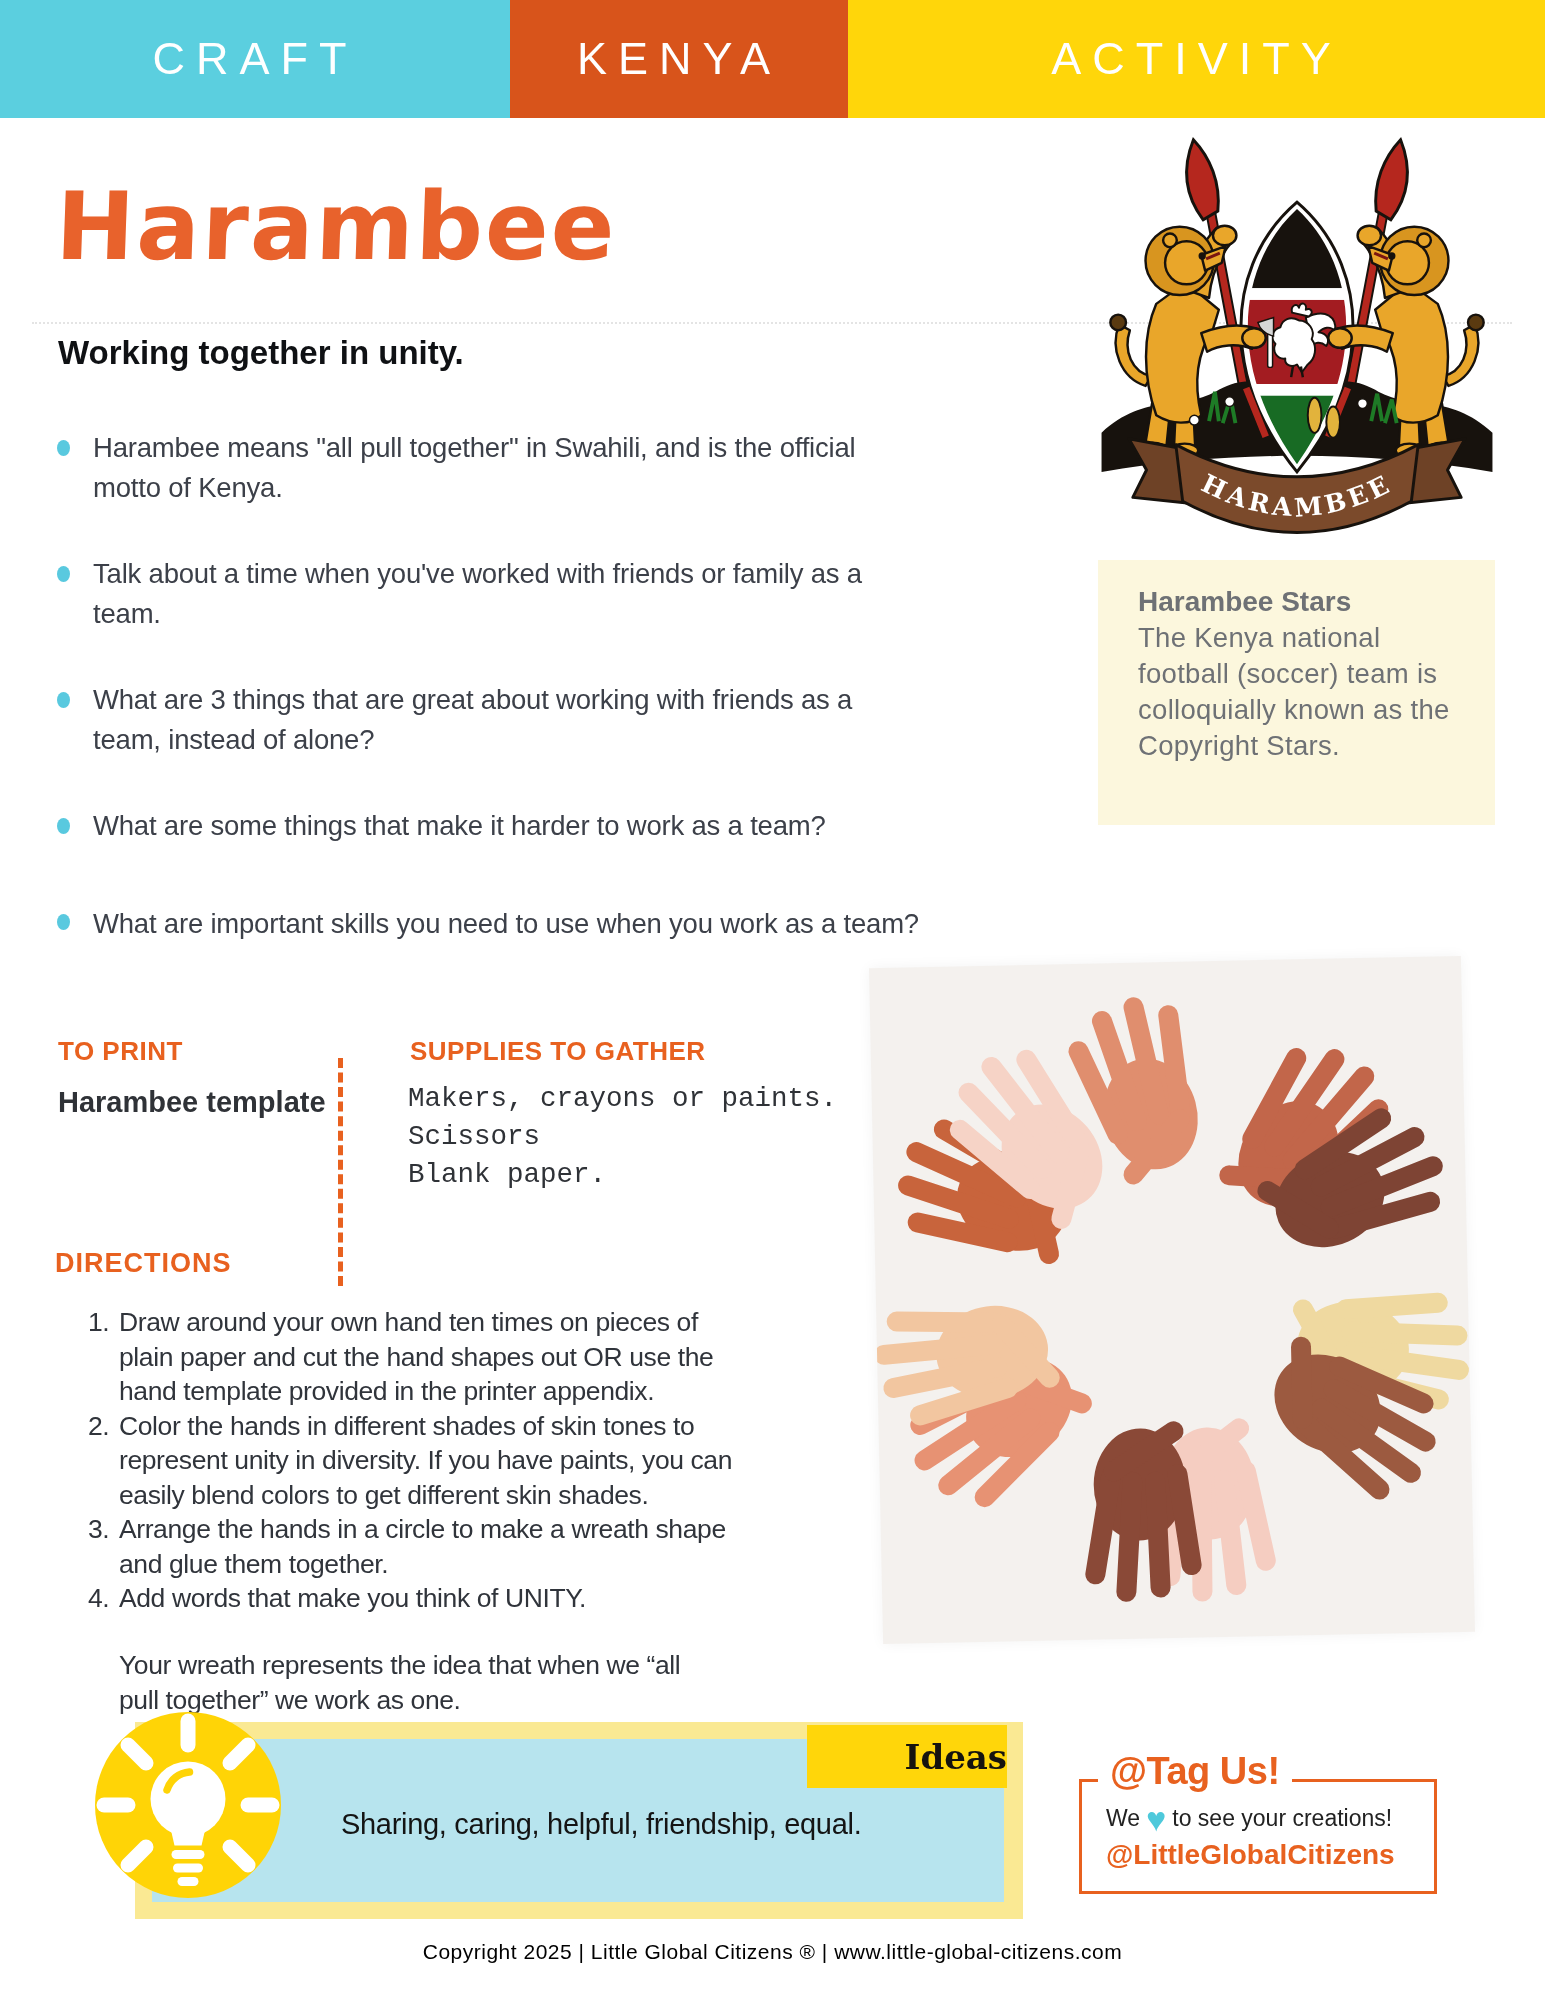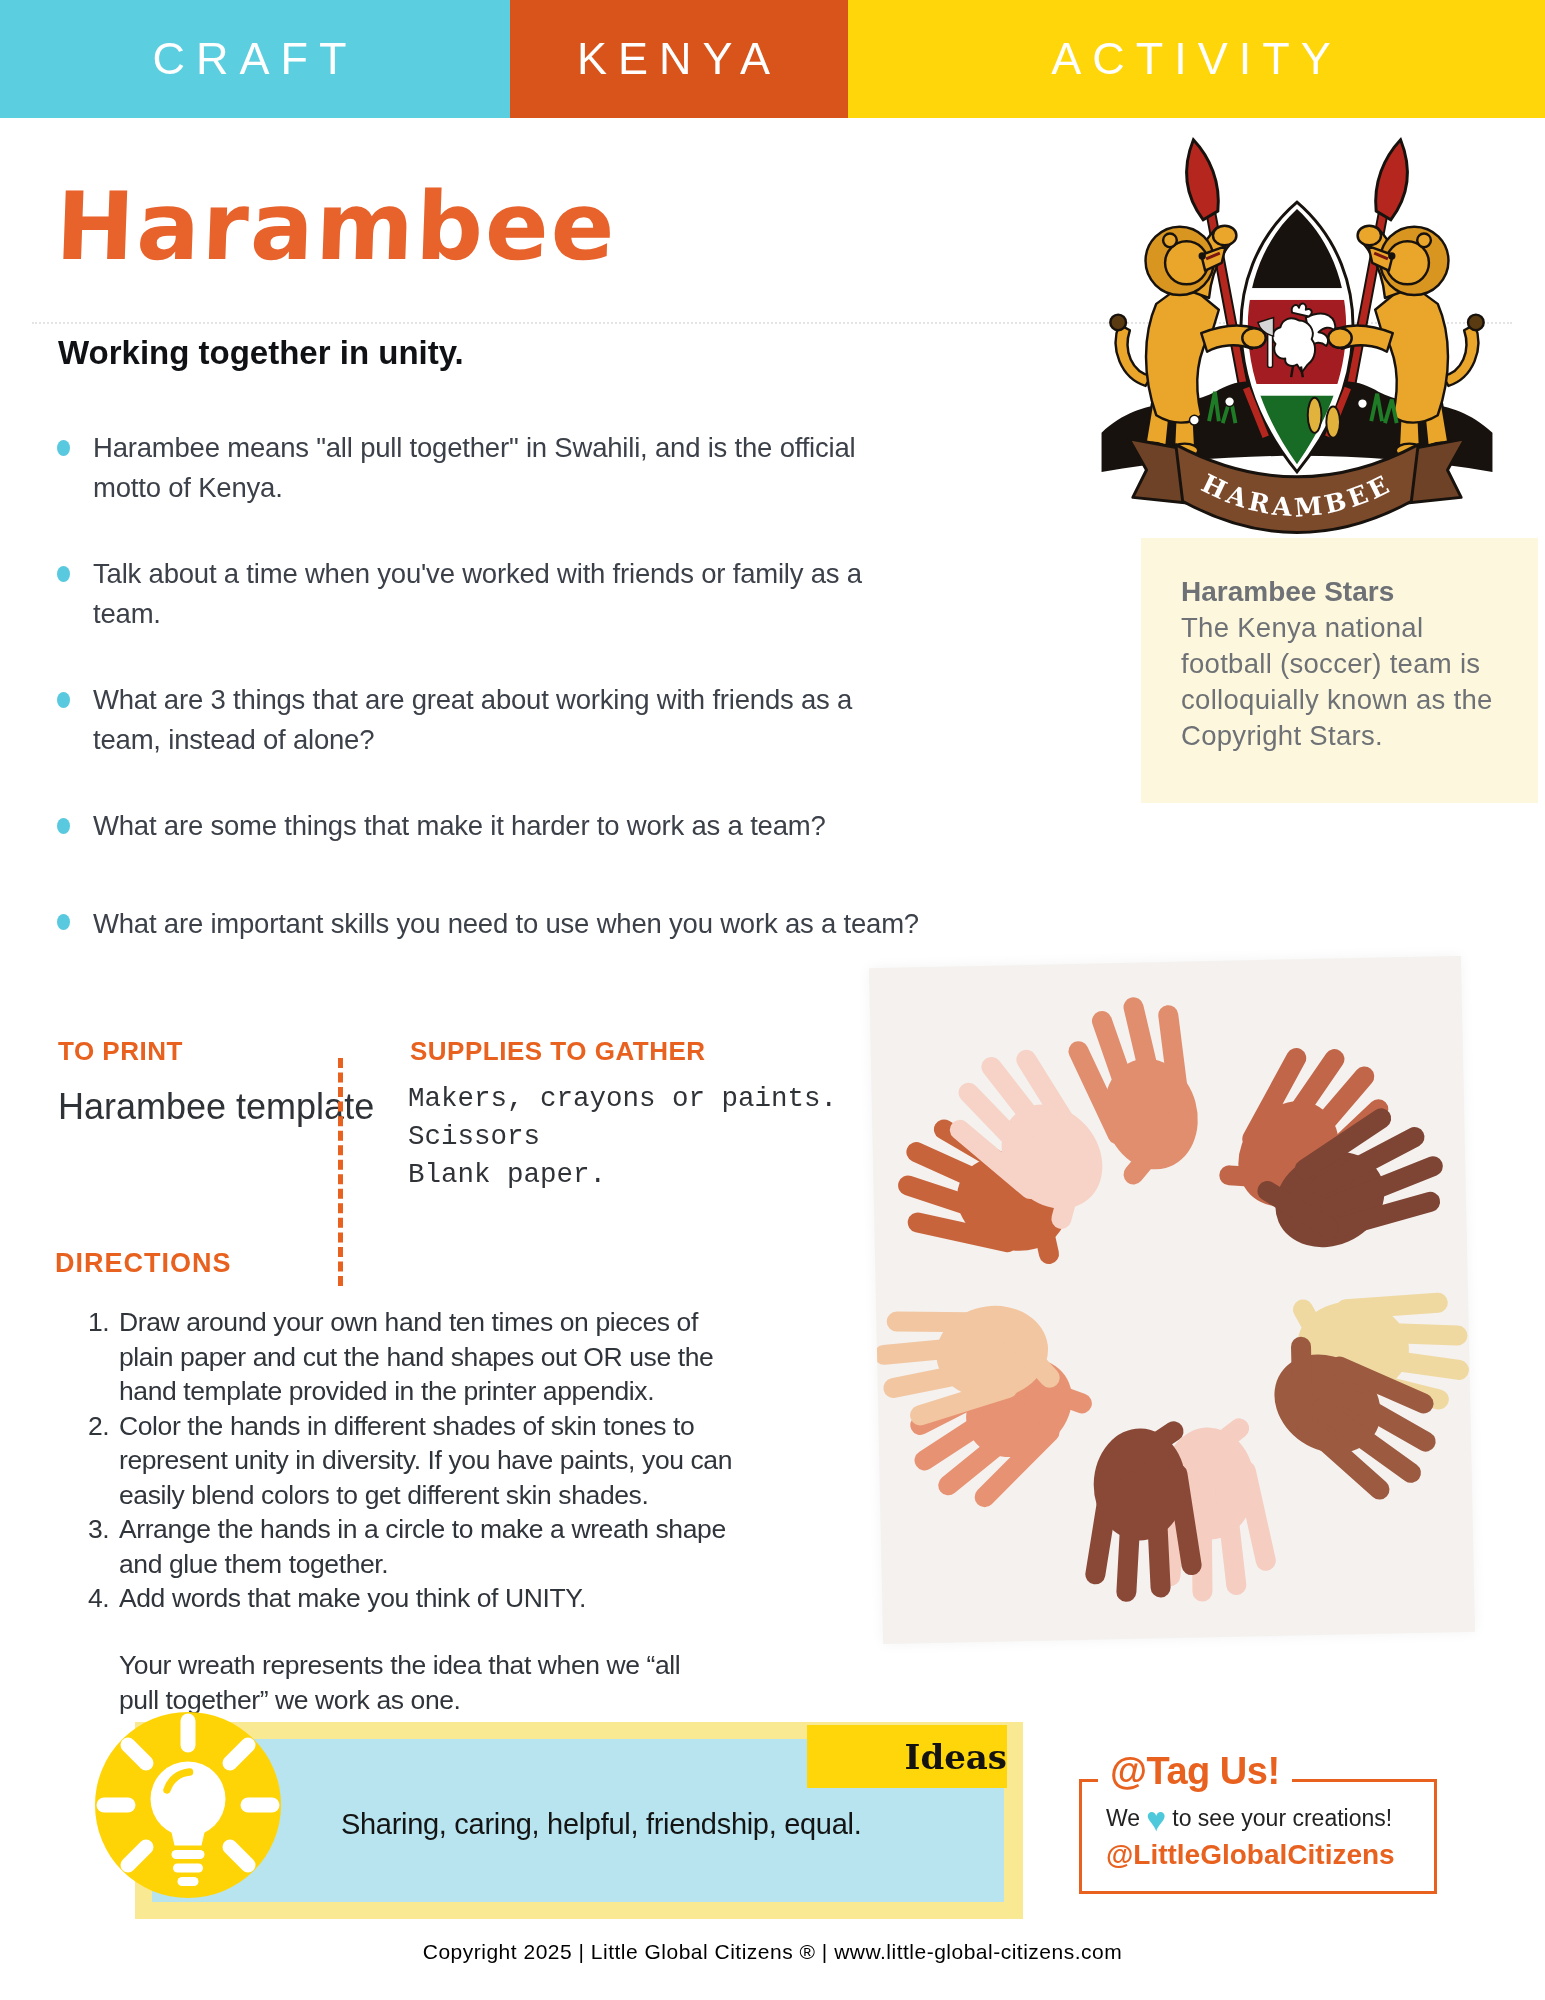--- a/index.html
+++ b/index.html
@@ -26,29 +26,29 @@
               line-height:40px;color:#3c4049;letter-spacing:-0.2px;}
   #bullets li .dot{position:absolute;left:2px;top:12px;width:13px;height:16px;border-radius:50%;
                    background:#59C9DF;}
   #bullets li.loose{line-height:64px;}
   #bullets li.loose .dot{top:22px;}
 
   
   #coa{position:absolute;left:1088px;top:126px;width:418px;height:430px;}
 
   
-  #factbox{position:absolute;left:1098px;top:538px;width:397px;height:265px;box-sizing:border-box;
-           padding:36px 36px 0 40px;background:#FCF7DD;color:#6E7175;margin-left:43px;}
+  #factbox{position:absolute;left:1098px;top:560px;width:397px;height:265px;box-sizing:border-box;
+           padding:24px 36px 0 40px;background:#FCF7DD;color:#6E7175;}
   #factbox .fb-title{font-weight:bold;font-size:28px;line-height:36px;}
   #factbox .fb-body{font-size:27.5px;line-height:36px;letter-spacing:0.3px;}
 
   
   .sec-head{position:absolute;font-size:26px;font-weight:bold;color:#E8611F;letter-spacing:0.5px;}
   #toprint-head{left:58px;top:1036px;}
-  #toprint-item{position:absolute;left:58px;top:1086px;font-size:36px;color:#2f3237;}
+  #toprint-item{position:absolute;left:58px;top:1086px;font-size:29px;color:#2f3237;font-weight:bold;}
   #divider{position:absolute;left:338px;top:1058px;height:228px;width:0;border-left:5px dashed #E8611F;}
   #supplies-head{left:410px;top:1036px;}
   #supplies-list{position:absolute;left:408px;top:1080px;font-size:27.5px;line-height:38px;color:#2f3237;font-family:Liberation Mono, monospace;}
 
   
   #directions-head{left:55px;top:1248px;letter-spacing:1px;font-size:27px;}
   #directions-list{position:absolute;left:88px;top:1305px;width:655px;margin:0;padding:0;
                    list-style:none;counter-reset:step;}
   #directions-list li{position:relative;counter-increment:step;padding-left:31px;font-size:26.5px;
                       line-height:34.5px;color:#30343b;letter-spacing:-0.4px;}

